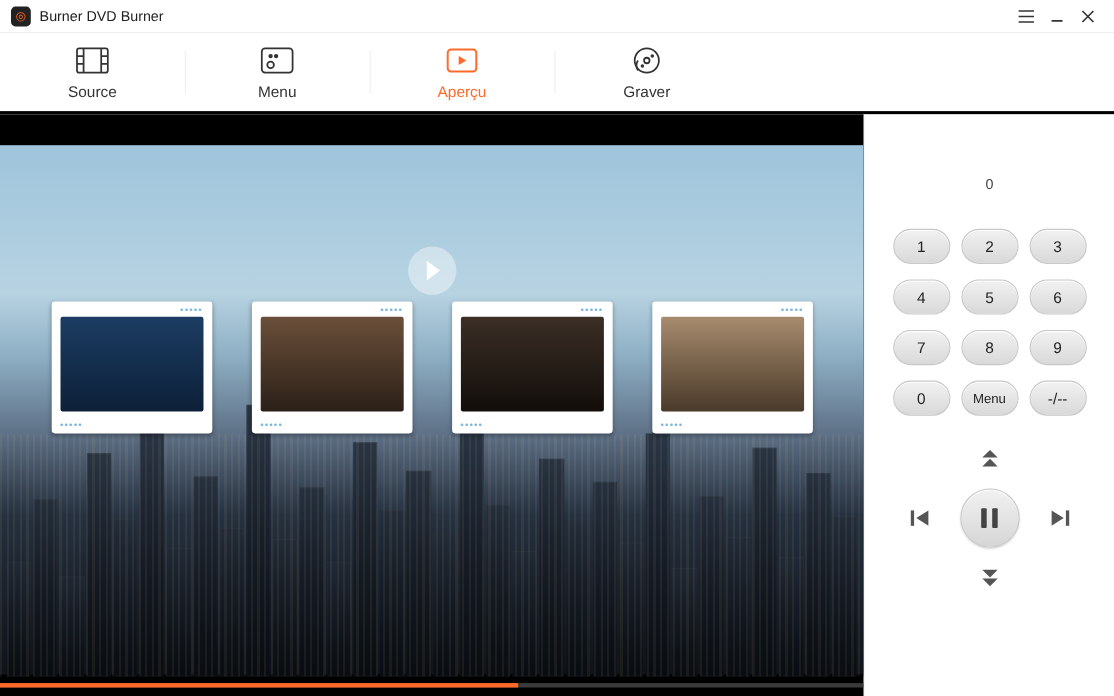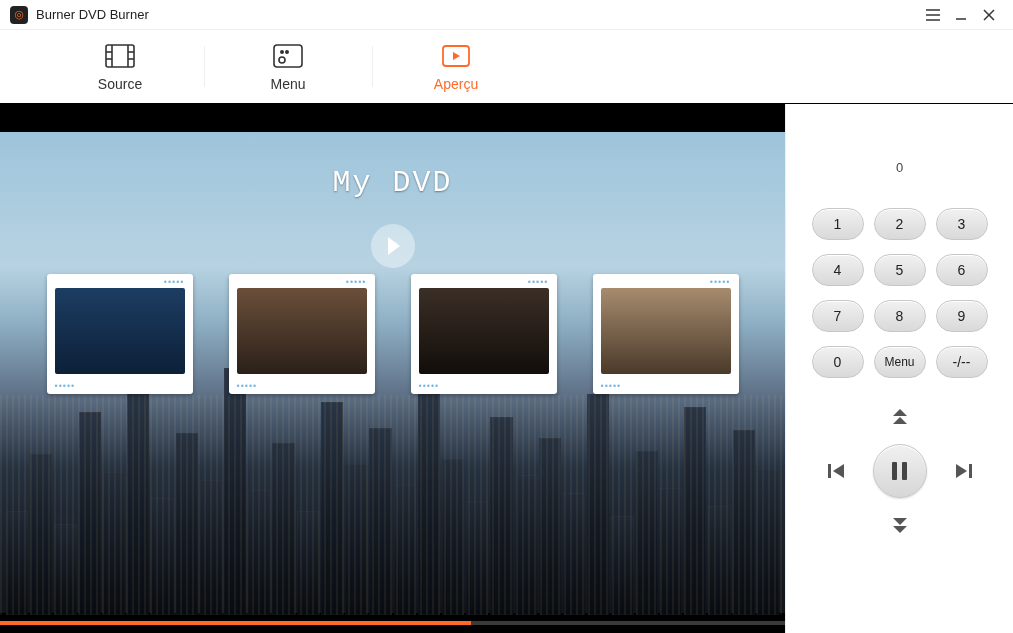--- a/index.html
+++ b/index.html
@@ -23,21 +23,21 @@
   }
   .titlebar .spacer { flex: 1; }
   .titlebar .winbtn {
     width: 28px; height: 20px; display: flex; align-items: center; justify-content: center;
     color: #333; cursor: pointer;
   }
   .titlebar .winbtn svg { stroke:#333; }
 
   
   .tabs {
-    height: 74px; display: flex; border-bottom: 1px solid #000000; padding-left: 36px;
+    height: 74px; display: flex; border-bottom: 3px solid #000000;
   }
   .tab {
     flex: 0 0 168px; display: flex; flex-direction: column; align-items: center; justify-content: center;
     gap: 6px; font-size: 14px; color: #333; cursor: pointer; position: relative;
   }
   .tab + .tab::before {
     content:""; position:absolute; left:0; top:16px; bottom:16px; width:1px; background:#eee;
   }
   .tab.active { color: #ff6a2b; align-items: center; }
   .tab .ticon { width: 32px; height: 28px; display:flex; align-items:center; justify-content:center; }
@@ -193,20 +193,32 @@
     <span>Menu</span>
   </div>
   <div class="tab active">
     <span class="ticon">
       <svg width="32" height="26" viewBox="0 0 32 26" stroke-width="1.8">
           <rect x="3" y="3" width="26" height="20" rx="3"></rect>
           <path d="M13 9 L20 13 L13 17 Z" fill="#ff6a2b" stroke="none"></path>
         </svg>
     </span>
     <span>Aperçu</span>
+  </div>
+  <div class="tab">
+    <span class="ticon">
+      <svg width="30" height="28" viewBox="0 0 30 28" stroke-width="1.6">
+          <circle cx="15" cy="14" r="11"></circle>
+          <circle cx="15" cy="14" r="2.5"></circle>
+          <path d="M7 23 C5 20 5 17 7 14"></path>
+          <circle cx="11" cy="19" r="0.8" fill="#333"></circle>
+          <circle cx="20" cy="10" r="0.8" fill="#333"></circle>
+        </svg>
+    </span>
+    <span>Graver</span>
   </div>
 </div>
 
 <div class="main">
 
   <div class="preview-wrap">
     <div class="preview-bg"></div>
     <div class="buildings">
       <span style="height:40%"></span>
         <span style="height:62%"></span>
@@ -236,21 +248,20 @@
         <span style="height:38%"></span>
         <span style="height:63%"></span>
         <span style="height:49%"></span>
       <span style="height:80%"></span>
         <span style="height:42%"></span>
         <span style="height:71%"></span>
         <span style="height:56%"></span>
     </div>
     <div class="skyline"></div>
 
-    <div class="dvd-title">My DVD</div>
     <div class="play-circle">
       <span class="tri"></span>
     </div>
 
     <div class="thumbs">
       <div class="thumb-card">
         <div class="card-frame">
             <div class="thumb-img" style="background:linear-gradient(180deg,#1c3d63,#0d2038)"></div>
           </div>
       </div>

